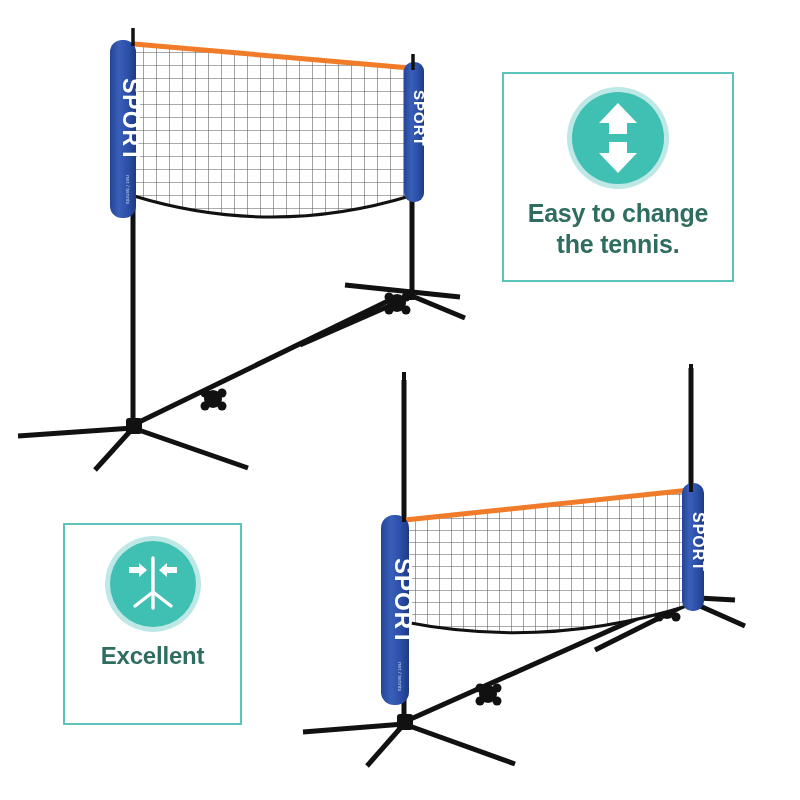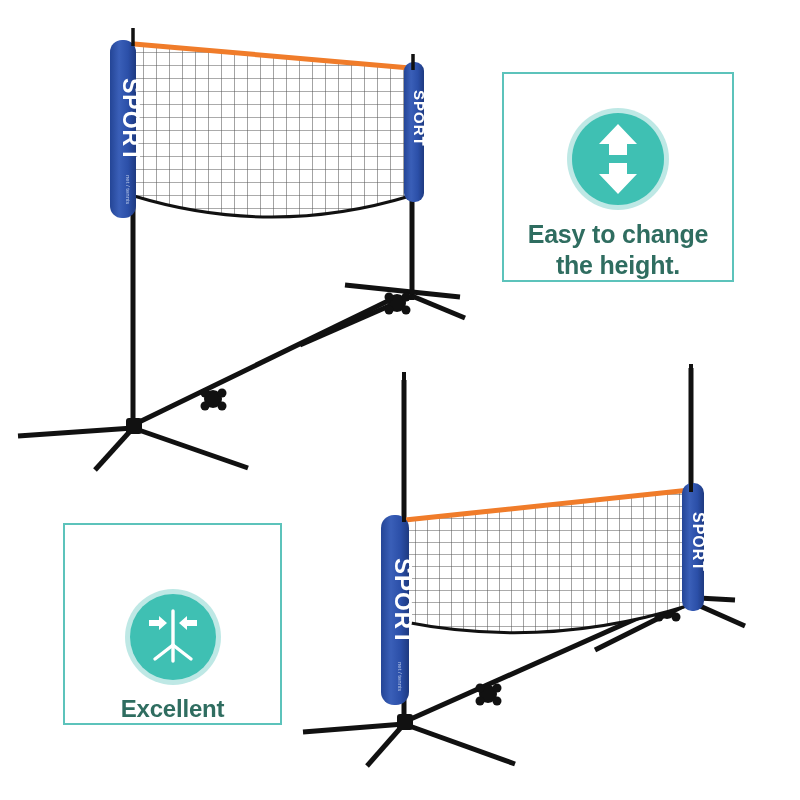--- a/index.html
+++ b/index.html
@@ -22,33 +22,33 @@
 
   
   .feature-card {
     position: absolute;
     box-sizing: border-box;
     background: #ffffff;
     border: 2px solid #5cc3bb;
     display: flex;
     flex-direction: column;
     align-items: center;
-    justify-content: flex-end;
+    justify-content: flex-start;
   }
   #card-height {
     left: 502px;
     top: 72px;
     width: 232px;
     height: 210px;
     padding-top: 18px;
   }
   #card-stability {
     left: 63px;
     top: 523px;
-    width: 219px;
+    width: 179px;
     height: 202px;
     padding-top: 16px;
   }
 
   .icon-circle {
     border-radius: 50%;
     background: #3fc0b3;
     box-shadow: 0 0 0 5px rgba(110, 205, 197, 0.45);
     display: flex;
     align-items: center;
@@ -257,21 +257,21 @@
 
         <g fill="#ffffff">
           <path d="M30 2 L49 22 L39 22 L39 33 L21 33 L21 22 L11 22 Z"></path>
 
           <path d="M30 72 L11 52 L21 52 L21 41 L39 41 L39 52 L49 52 Z"></path>
         </g>
       </svg>
     </div>
     <div class="feature-caption">
       <div>Easy to change</div>
-      <div>the height.</div>
+      <div>the tennis.</div>
     </div>
   </div>
 
   <div class="feature-card" id="card-stability">
     <div class="icon-circle">
       <svg width="64" height="64" viewBox="0 0 64 64" aria-hidden="true">
         <g stroke="#ffffff" stroke-width="3.4" fill="none" stroke-linecap="round" stroke-linejoin="round">
 
           <line x1="32" y1="6" x2="32" y2="40"></line>
 

